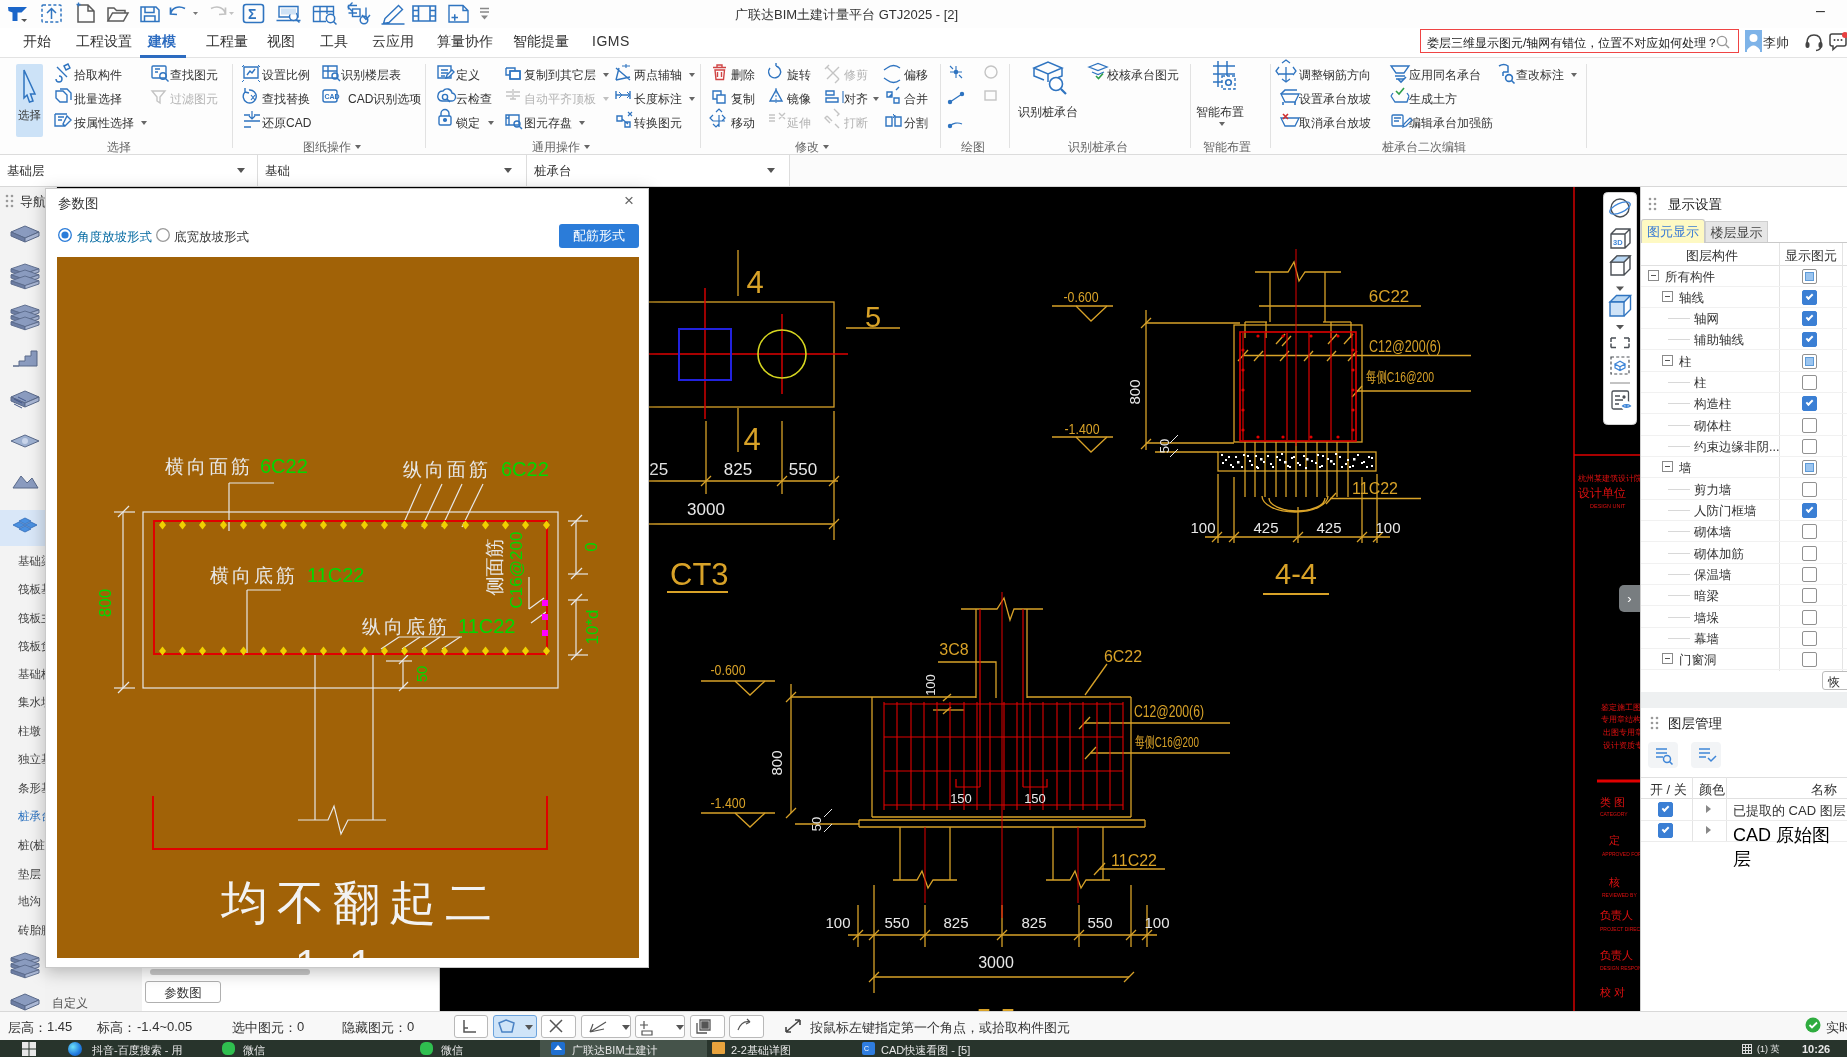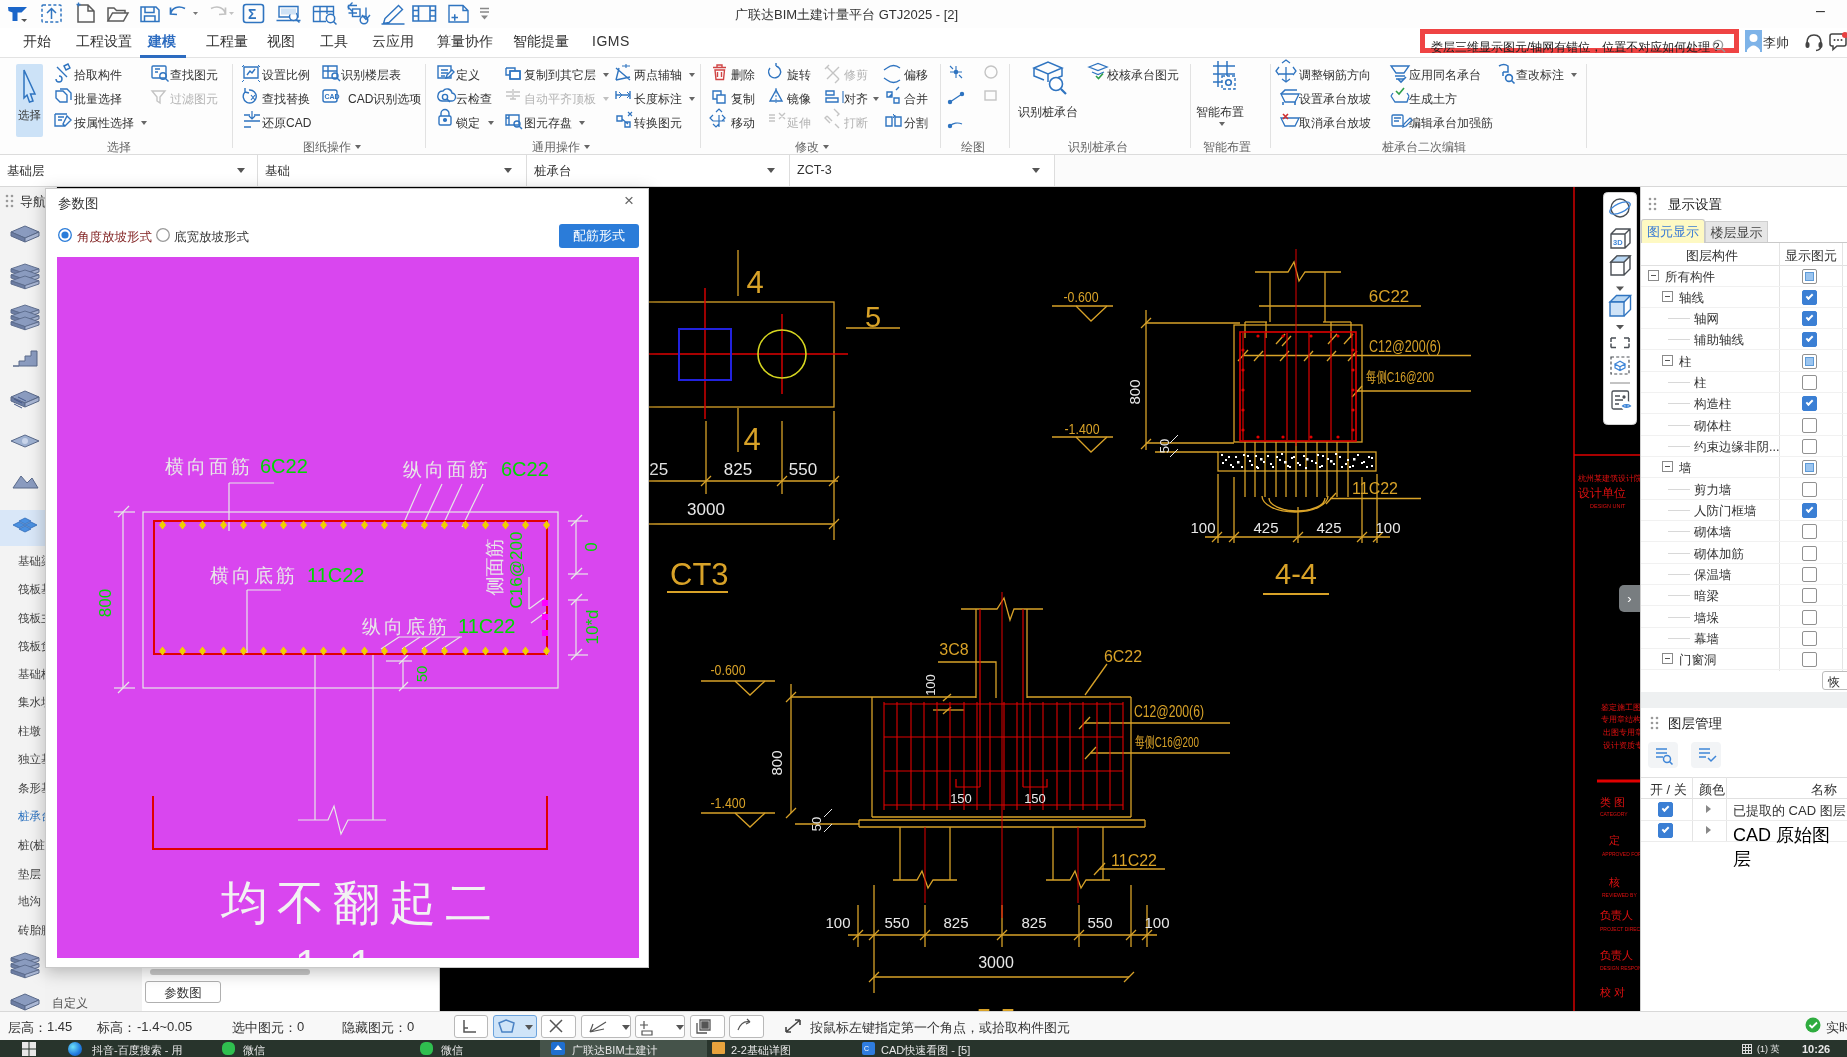--- a/index.html
+++ b/index.html
@@ -39,21 +39,21 @@
 .exp{position:absolute;width:11px;height:11px;border:1px solid #8a8a8a;background:#fff;top:4px}
 .exp i{position:absolute;left:2px;top:4px;width:5px;height:1px;background:#555}
 .cb{position:absolute;width:15px;height:15px;background:#fff;border:1px solid #919191;border-radius:2px}
 .cb.c{background:#3b7fd4;border-color:#3b7fd4}
 .cb.c i{position:absolute;left:2.5px;top:3px;width:7px;height:4px;border-left:2px solid #fff;border-bottom:2px solid #fff;transform:rotate(-45deg)}
 .cb.p i{position:absolute;left:2px;top:2px;width:9px;height:9px;background:#9cc5ef;border:1px solid #5e9bd8}
 .tri{width:0;height:0;border-top:4px solid transparent;border-bottom:4px solid transparent;border-left:5px solid #888}
 .tdash{position:absolute;height:1px;background:#d8d8d8;top:10px}
 
 #dialog{left:45px;top:188px;width:604px;height:780px;background:#fff;border:1px solid #c9c9c9;box-shadow:0 4px 16px rgba(0,0,0,.25)}
-#dcanvas{left:11px;top:68px;width:582px;height:701px;background:#d946ef;overflow:hidden}
+#dcanvas{left:11px;top:68px;width:582px;height:701px;background:#a16207;overflow:hidden}
 
 #statusbar{left:0;top:1011px;width:1847px;height:29px;background:#f8f8f8;border-top:1px solid #d8d8d8;font-size:13px;color:#333}
 .st{position:absolute;top:7px;white-space:nowrap}
 .sbtn{position:absolute;top:3px;width:30px;height:23px;border:1px solid #b9b9b9;border-radius:3px;background:#fff}
 
 #taskbar{left:0;top:1040px;width:1847px;height:17px;background:#28342c}
 .tk{position:absolute;font-size:11px;color:#e8e8e8;white-space:nowrap;top:3px}
 svg{display:block}
 </style></head>
 <body>
@@ -103,21 +103,21 @@
 <span class="tab" style="left:76px">工程设置</span>
 <span class="tab act" style="left:148px">建模</span>
 <span class="tab" style="left:206px">工程量</span>
 <span class="tab" style="left:267px">视图</span>
 <span class="tab" style="left:320px">工具</span>
 <span class="tab" style="left:372px">云应用</span>
 <span class="tab" style="left:437px">算量协作</span>
 <span class="tab" style="left:513px">智能提量</span>
 <span class="tab" style="left:592px;letter-spacing:.5px">IGMS</span>
 <div class="ab" id="tabul"></div>
-<div class="ab" style="left:1420px;top:1px;width:319px;height:24px;border:5px solid #ef4444;background:#fff">
+<div class="ab" style="left:1420px;top:1px;width:319px;height:24px;border:1px solid #ef4444;background:#fff">
 <span style="position:absolute;left:6px;top:5px;font-size:12px;color:#222;white-space:nowrap">娄层三维显示图元/轴网有错位，位置不对应如何处理？</span>
 <svg width="14" height="14" style="position:absolute;right:8px;top:5px">
           <circle cx="6" cy="6" r="4.6" fill="none" stroke="#999" stroke-width="1.4"></circle>
           <path d="M9.5 9.5 L13 13" stroke="#999" stroke-width="1.4"></path>
         </svg>
 </div>
 <div class="ab" style="left:1745px;top:2px;width:17px;height:22px;background:#7eb3e8">
 <svg width="17" height="22">
           <circle cx="8.5" cy="8" r="4" fill="#fff"></circle>
           <path d="M2 20 Q8.5 11 15 20 L15 22 L2 22 Z" fill="#fff"></path>
@@ -313,24 +313,20 @@
         <span>基础层</span>
         <div class="cdar" style="left:237px"></div>
       </div>
 <div class="combo" style="left:258px;width:269px">
         <span>基础</span>
         <div class="cdar" style="left:246px"></div>
       </div>
 <div class="combo" style="left:527px;width:263px">
         <span>桩承台</span>
         <div class="cdar" style="left:240px"></div>
-      </div>
-<div class="combo" style="left:790px;width:265px">
-        <span>ZCT-3</span>
-        <div class="cdar" style="left:242px"></div>
       </div>
 </div>
 <div class="ab" id="sidebar">
 <svg width="14" height="16" style="position:absolute;left:4px;top:6px">
         <g fill="#9a9a9a">
           <circle cx="3" cy="3" r="1.3"></circle>
           <circle cx="8" cy="3" r="1.3"></circle>
           <circle cx="3" cy="8" r="1.3"></circle>
           <circle cx="8" cy="8" r="1.3"></circle>
           <circle cx="3" cy="13" r="1.3"></circle>
@@ -955,21 +951,21 @@
 <div class="ab" style="left:92px;top:615px;font-size:13px;color:#333">已提取的 CAD 图层</div>
 <div class="ab" style="left:92px;top:636px;font-size:18px;color:#000000">CAD 原始图层</div>
 </div>
 <div class="ab" id="dialog">
 <div style="position:absolute;left:12px;top:6px;font-size:13.5px;color:#333">参数图</div>
 <div style="position:absolute;right:14px;top:2px;font-size:17px;color:#666">×</div>
 <svg width="15" height="15" style="position:absolute;left:12px;top:39px">
         <circle cx="7" cy="7" r="6.3" fill="#fff" stroke="#2b7cd9" stroke-width="1.3"></circle>
         <circle cx="7" cy="7" r="3.6" fill="#2b7cd9"></circle>
       </svg>
-<div style="position:absolute;left:31px;top:40px;font-size:12.5px;color:#7f1d1d">角度放坡形式</div>
+<div style="position:absolute;left:31px;top:40px;font-size:12.5px;color:#0369a1">角度放坡形式</div>
 <svg width="15" height="15" style="position:absolute;left:110px;top:39px">
         <circle cx="7" cy="7" r="6.3" fill="#fff" stroke="#9a9a9a" stroke-width="1.3"></circle>
       </svg>
 <div style="position:absolute;left:128px;top:40px;font-size:12.5px;color:#333">底宽放坡形式</div>
 <div style="position:absolute;left:513px;top:35px;width:80px;height:24px;background:#2b7cd9;border-radius:3px;color:#fff;font-size:13px;text-align:center;line-height:24px">配筋形式</div>
 <div class="ab" id="dcanvas">
 <svg width="582" height="701" viewBox="0 0 582 701">
 <g fill="none" stroke="#e8e8e8" stroke-width="1.2">
 <rect x="86" y="255" width="415" height="176"></rect>
 <line x1="57" y1="255" x2="78" y2="255"></line>

